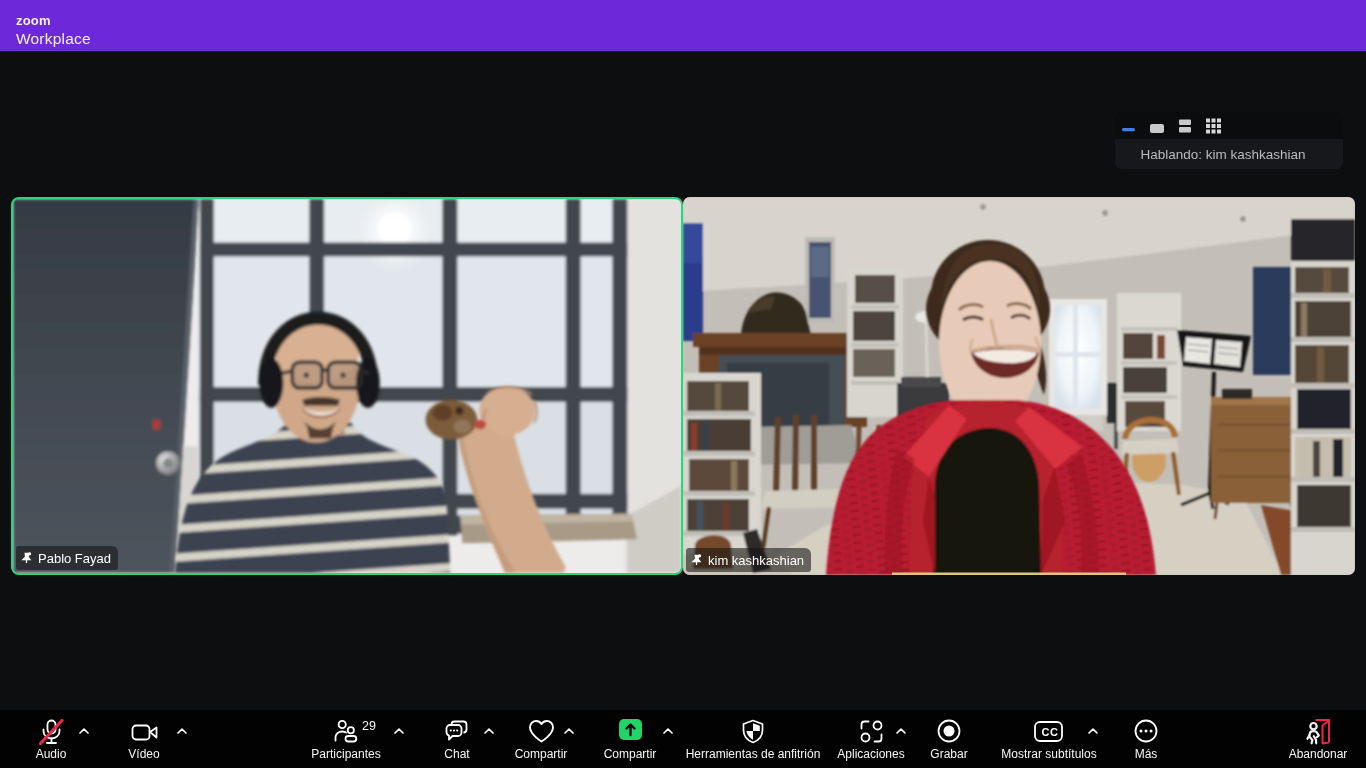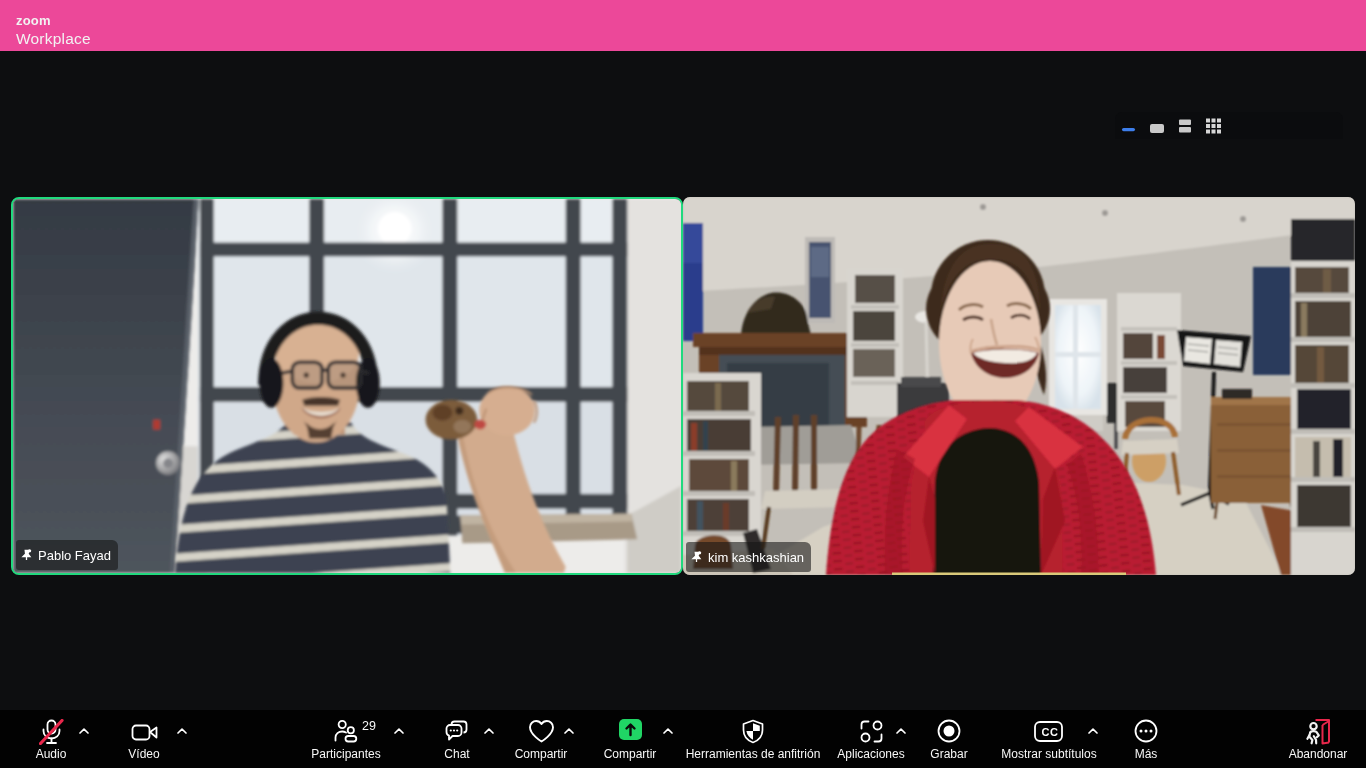--- a/index.html
+++ b/index.html
@@ -1,36 +1,36 @@
 <!DOCTYPE html>
 <html><head>
 <meta charset="utf-8">
 <style>
   * { margin:0; padding:0; box-sizing:border-box; }
   html,body { width:1366px; height:768px; background:#0d0e10; overflow:hidden;
     font-family:"Liberation Sans", sans-serif; }
-  #topbar { position:absolute; left:0; top:0; width:1366px; height:51px; background:#ec4899; }
+  #topbar { position:absolute; left:0; top:0; width:1366px; height:51px; background:#6d28d9; }
   #logo { position:absolute; left:16px; top:15px; color:#f2f2f2; }
   #logo .z { font-size:13px; font-weight:bold; letter-spacing:0.2px; line-height:11px; }
   #logo .w { font-size:15.5px; font-weight:400; line-height:15px; margin-top:5px; letter-spacing:0.2px; }
   #pill { position:absolute; left:911px; top:13px; width:443px; height:29px; background:#1a1b1e;
     border-radius:6px; display:flex; align-items:center; color:#ececec; font-size:12px; white-space:nowrap; }
   #pill .dot { width:8px; height:8px; border-radius:50%; background:#e8455f; margin-left:13px; }
   #pill .grab { margin-left:7px; }
   #pill .son { margin-left:13px; }
   #pill .vista { margin-left:24px; font-size:12px; }
   #viewpanel { position:absolute; left:1115px; top:112px; width:228px; height:57px;
     border-radius:7px; overflow:hidden; }
   #viewtop { height:27px; background:#0b0c0e; position:relative; }
   #viewbot { height:30px; background:#17181b; color:#b9babc; font-size:13.5px; padding-right:12px;
     display:flex; align-items:center; justify-content:center; }
   .tile { position:absolute; top:197px; width:672px; height:378px; overflow:hidden; }
   #tileL { left:11px; border:2px solid #21d97e; border-radius:8px; }
   #tileR { left:683px; border-radius:7px; }
-  .namelab { position:absolute; left:3px; bottom:3px; height:30px; background:rgba(20,20,20,0.58);
+  .namelab { position:absolute; left:3px; bottom:3px; height:24px; background:rgba(20,20,20,0.58);
     border-radius:3px; border-top-right-radius:6px; display:flex; align-items:center;
     color:#fff; font-size:13px; padding:0 7px 0 5px; }
   .namelab svg { margin-right:6px; }
   #toolbar { position:absolute; left:0; top:710px; width:1366px; height:58px; background:#020202; }
   .tbicon { position:absolute; top:719px; }
   .tblab { position:absolute; top:747px; transform:translateX(-50%); color:#f7f7f7; font-size:12px; white-space:nowrap; }
   .caret { position:absolute; top:727px; }
 </style>
 </head>
 <body>
@@ -411,20 +411,21 @@
           <rect x="102" y="6.5" width="4" height="4"></rect>
         <rect x="91" y="12" width="4" height="4"></rect>
           <rect x="96.5" y="12" width="4" height="4"></rect>
           <rect x="102" y="12" width="4" height="4"></rect>
         <rect x="91" y="17.5" width="4" height="4"></rect>
           <rect x="96.5" y="17.5" width="4" height="4"></rect>
           <rect x="102" y="17.5" width="4" height="4"></rect>
       </g>
     </svg>
   </div>
+  <div id="viewbot">Hablando: kim kashkashian</div>
 </div>
 
 <div id="toolbar"></div>
 
 <svg class="tbicon" style="left:39px" width="26" height="26" viewBox="0 0 26 26">
   <g stroke="#fff" stroke-width="1.8" fill="none" stroke-linecap="round">
     <rect x="8.5" y="1.5" width="8" height="13" rx="4"></rect>
     <path d="M4.5 10.5 V12 C4.5 16.5 8 19.5 12.5 19.5 C17 19.5 20.5 16.5 20.5 12 V10.5"></path>
     <path d="M12.5 19.5 V24"></path>
       <path d="M8 24 H17"></path>

